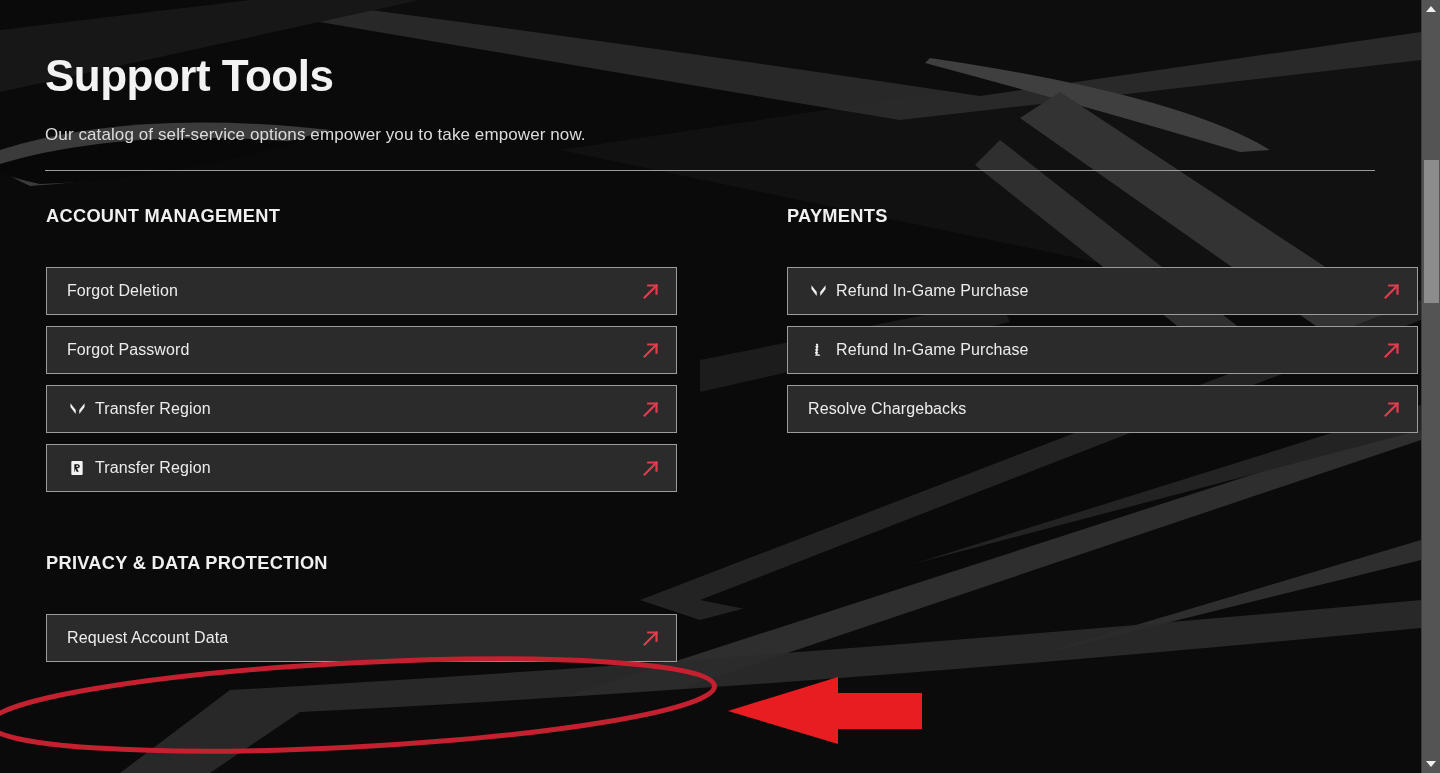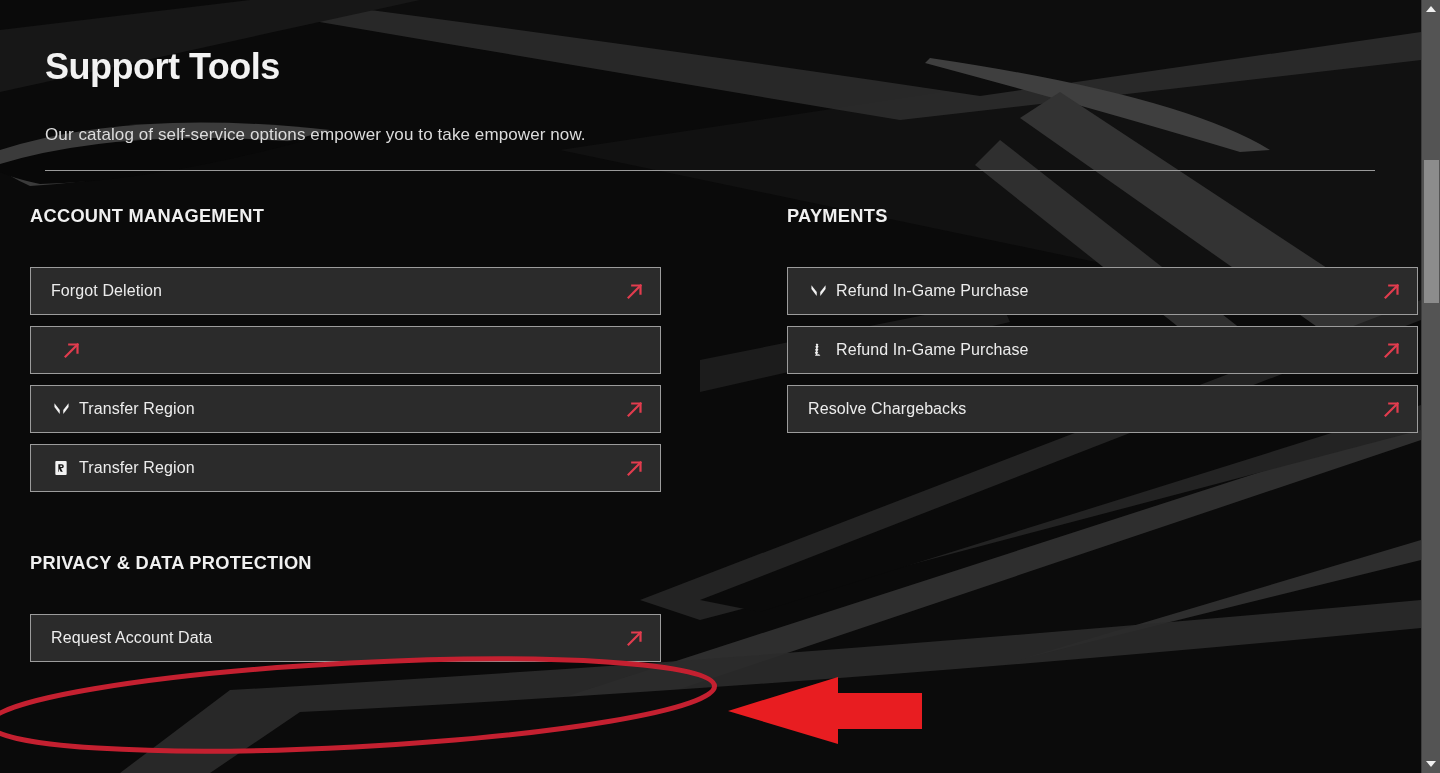--- a/index.html
+++ b/index.html
@@ -40,21 +40,21 @@
     position: absolute;
     left: 0; top: 0;
     width: 1421px;
     height: 773px;
   }
 
   .page-title {
     position: absolute;
     left: 45px;
     top: 24px;
-    font-size: 36px;
+    font-size: 44px;
     font-weight: bold;
     letter-spacing: -0.5px;
     color: #f2f2f2;
     line-height: 1.05;
   }
   .page-subtitle {
     position: absolute;
     left: 45px;
     top: 108px;
     font-size: 17px;
@@ -68,21 +68,21 @@
     width: 1330px;
     height: 1px;
     background: #9a9a9a;
   }
 
   .col {
     position: absolute;
     top: 205px;
     width: 631px;
   }
-  .col-left  { left: 30px; }
+  .col-left  { left: 46px; }
   .col-right { left: 787px; }
 
   .section { margin-bottom: 18px; }
 
   .section-heading {
     font-size: 19px;
     font-weight: bold;
     letter-spacing: 0.3px;
     color: #f0f0f0;
     text-transform: uppercase;
@@ -236,20 +236,21 @@
             <span class="tool-label">Forgot Deletion</span>
             <span class="ext-arrow">
               <svg viewBox="0 0 24 24" width="22" height="22" fill="none" stroke="#e23c4e" stroke-width="2.4" stroke-linecap="square">
                 <path d="M5 19 L18 6"></path>
                   <path d="M9 6 L18 6 L18 15"></path>
               </svg>
             </span>
           </div>
 
           <div class="tool-button">
+            <span class="tool-label">Forgot Password</span>
             <span class="ext-arrow">
               <svg viewBox="0 0 24 24" width="22" height="22" fill="none" stroke="#e23c4e" stroke-width="2.4" stroke-linecap="square">
                 <path d="M5 19 L18 6"></path>
                   <path d="M9 6 L18 6 L18 15"></path>
               </svg>
             </span>
           </div>
 
           <div class="tool-button">
             <span class="game-icon">

